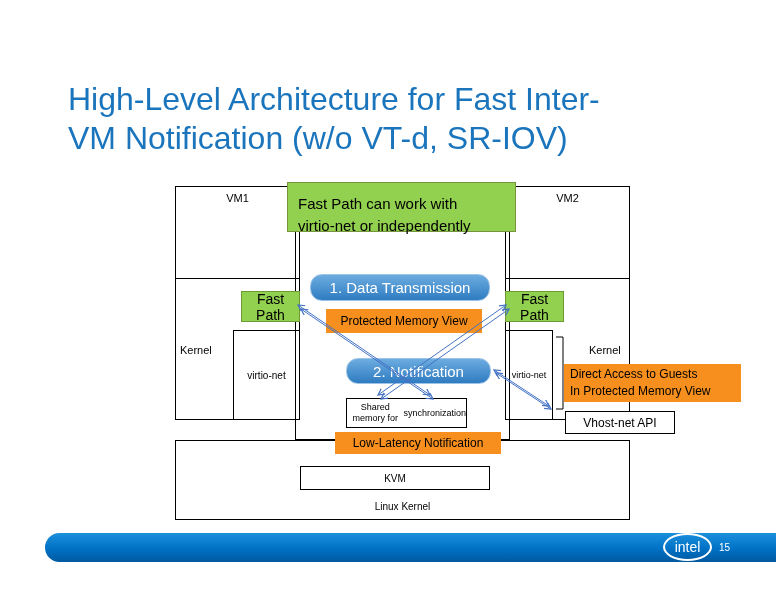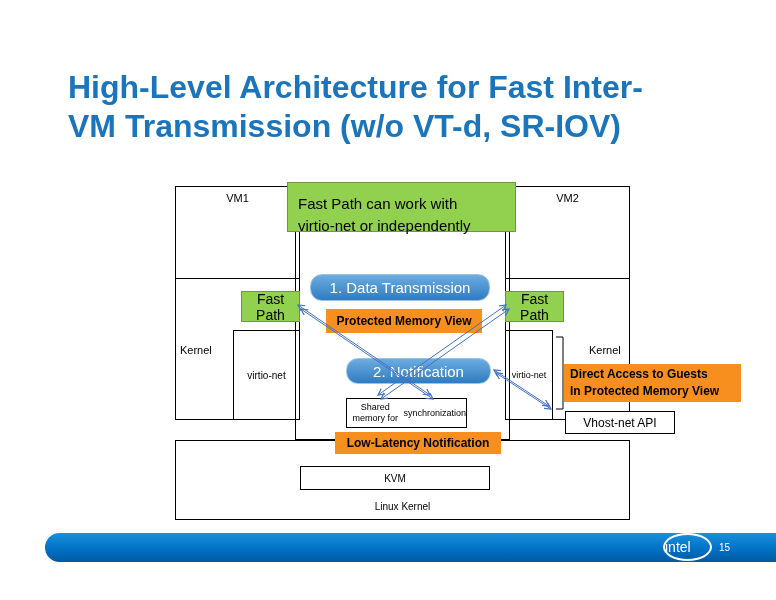--- a/index.html
+++ b/index.html
@@ -1,40 +1,40 @@
 <!DOCTYPE html>
 <html style="--title: #1B75BC; --green: #92D050; --orange: #F78F1E; --step-blue-top: #6CACE0; --step-blue-bottom: #2F7CC1; --arrow: #4472C4; --footer-bar: #0071C5;"><head>
 <meta charset="utf-8">
 <style>
   *{margin:0;padding:0;box-sizing:border-box}
   html,body{background:#9a9a9a}
   body{font-family:"Liberation Sans",sans-serif}
   .slide{position:relative;width:776px;height:600px;background:#fff;overflow:hidden;margin:0 auto}
   .abs{position:absolute}
-  .title{position:absolute;left:68px;top:68px;width:660px;font-size:32px;line-height:39px;color:var(--title,#1B75BC);font-weight:700}
+  .title{position:absolute;left:68px;top:80px;width:660px;font-size:32px;line-height:39px;color:var(--title,#1B75BC);font-weight:400}
   .box{position:absolute;border:1px solid #000;background:transparent}
   .lbl{position:absolute;font-size:11px;color:#000}
   .center{display:flex;align-items:center;justify-content:center;text-align:center;color:#000}
   .col{flex-direction:row}
   .fastpath{position:absolute;background:var(--green,#92D050);border:1px solid #6D9A33;font-size:14px}
   .callout{position:absolute;background:var(--green,#92D050);border:1px solid #77933C;font-size:15px;line-height:22px;padding:10px 0 0 10px;color:#000}
   .bluestep{position:absolute;background:linear-gradient(180deg,var(--step-blue-top,#6CACE0),var(--step-blue-bottom,#2F7CC1));border:1px solid #9DC3E6;border-radius:12px;color:#fff;font-size:15px}
-  .orangebox{position:absolute;background:var(--orange,#F78F1E);font-weight:bold;color:#000}
+  .orangebox{position:absolute;background:var(--orange,#F78F1E);font-weight:normal;color:#000}
   .footerbar{position:absolute;left:45px;top:533px;width:731px;height:29px;background:linear-gradient(180deg,#1b90dc,var(--footer-bar,#0071C5) 55%,#00599f);border-radius:15px 0 0 15px}
-  .intel-logo{position:absolute;left:663px;top:533px;width:49px;height:28px;border:2px solid #fff;border-radius:50%;display:flex;align-items:center;justify-content:flex-start;color:#fff;font-size:14px}
+  .intel-logo{position:absolute;left:663px;top:533px;width:49px;height:28px;border:2px solid #fff;border-radius:50%;display:flex;align-items:center;justify-content:center;color:#fff;font-size:14px}
   .pagenum{position:absolute;left:719px;top:542px;color:#fff;font-size:10px}
 </style>
 </head>
 <body>
 
 <div class="slide">
 
   <div class="title">
     <div>High-Level Architecture for Fast Inter-</div>
-    <div>VM Transmission (w/o VT-d, SR-IOV)</div>
+    <div>VM Notification (w/o VT-d, SR-IOV)</div>
   </div>
 
   <div class="box" style="left:175px;top:186px;width:125px;height:234px"></div>
   <div class="lbl" style="left:175px;top:192px;width:125px;text-align:center">VM1</div>
   <div class="box" style="left:175px;top:278px;width:125px;height:142px"></div>
   <div class="lbl" style="left:180px;top:344px">Kernel</div>
   <div class="box center" style="left:233px;top:330px;width:67px;height:90px;font-size:10px">virtio-net</div>
 
   <div class="box" style="left:505px;top:186px;width:125px;height:234px"></div>
   <div class="lbl" style="left:505px;top:192px;width:125px;text-align:center">VM2</div>

